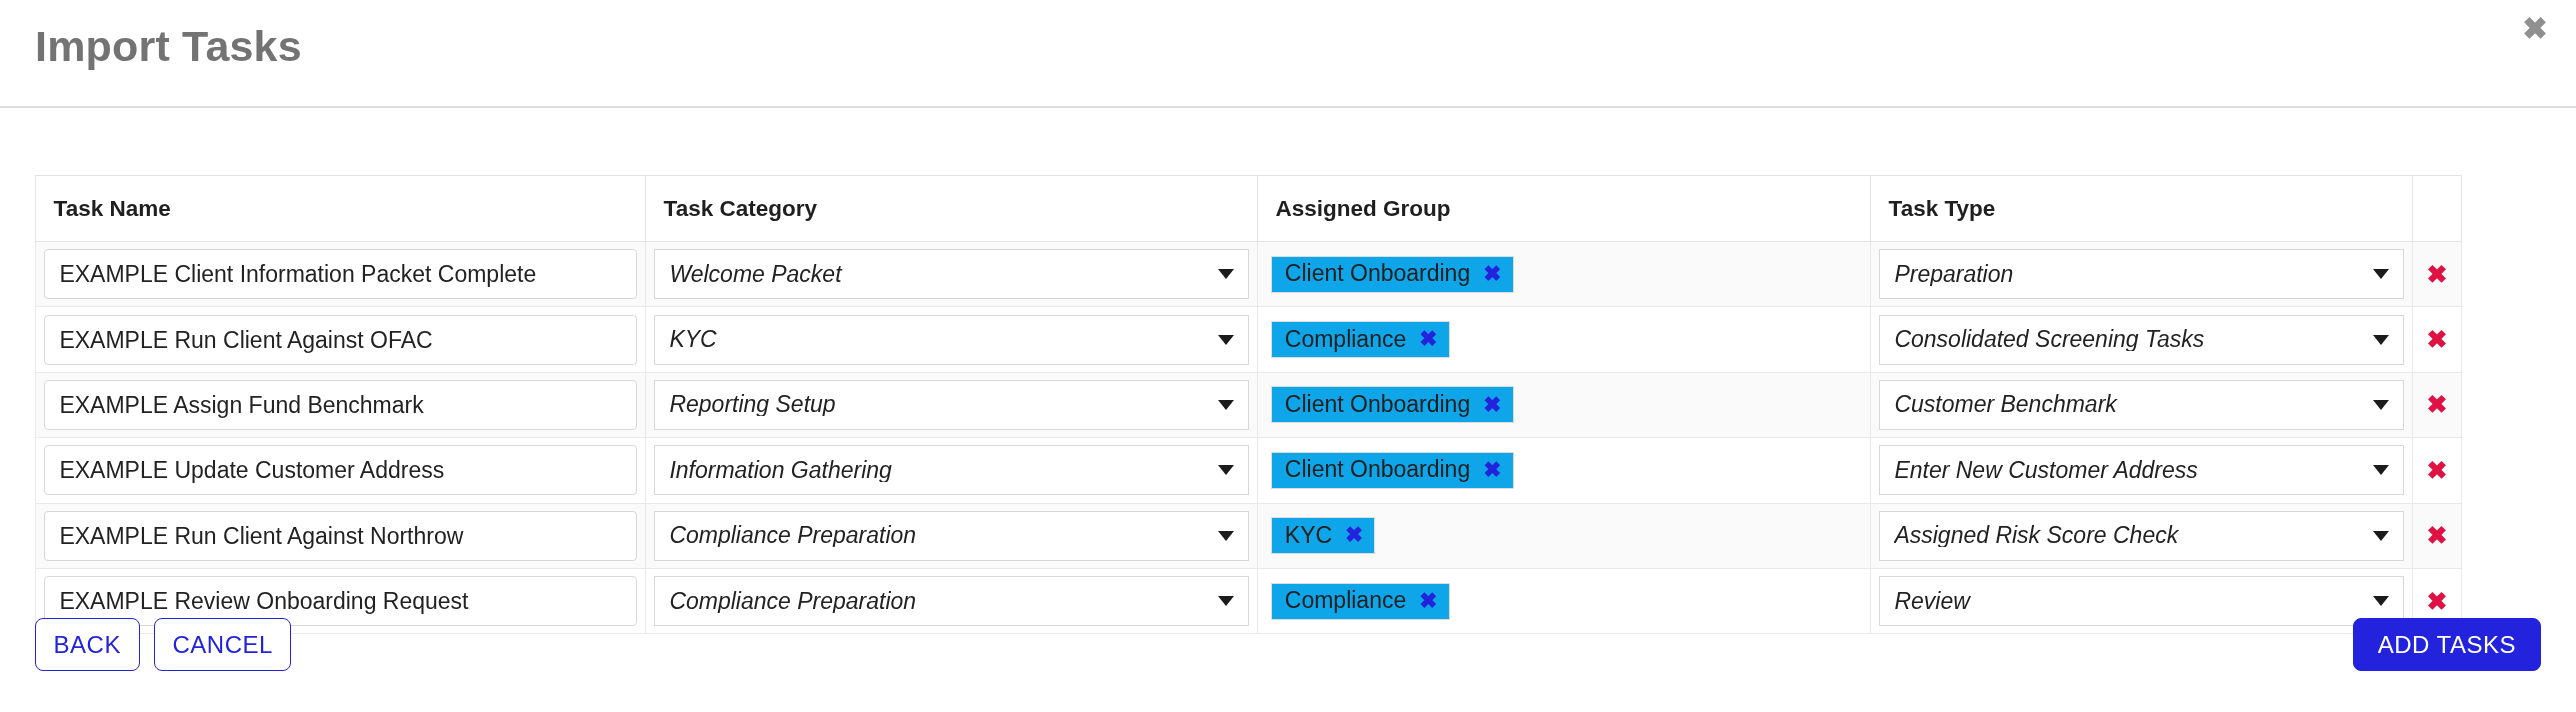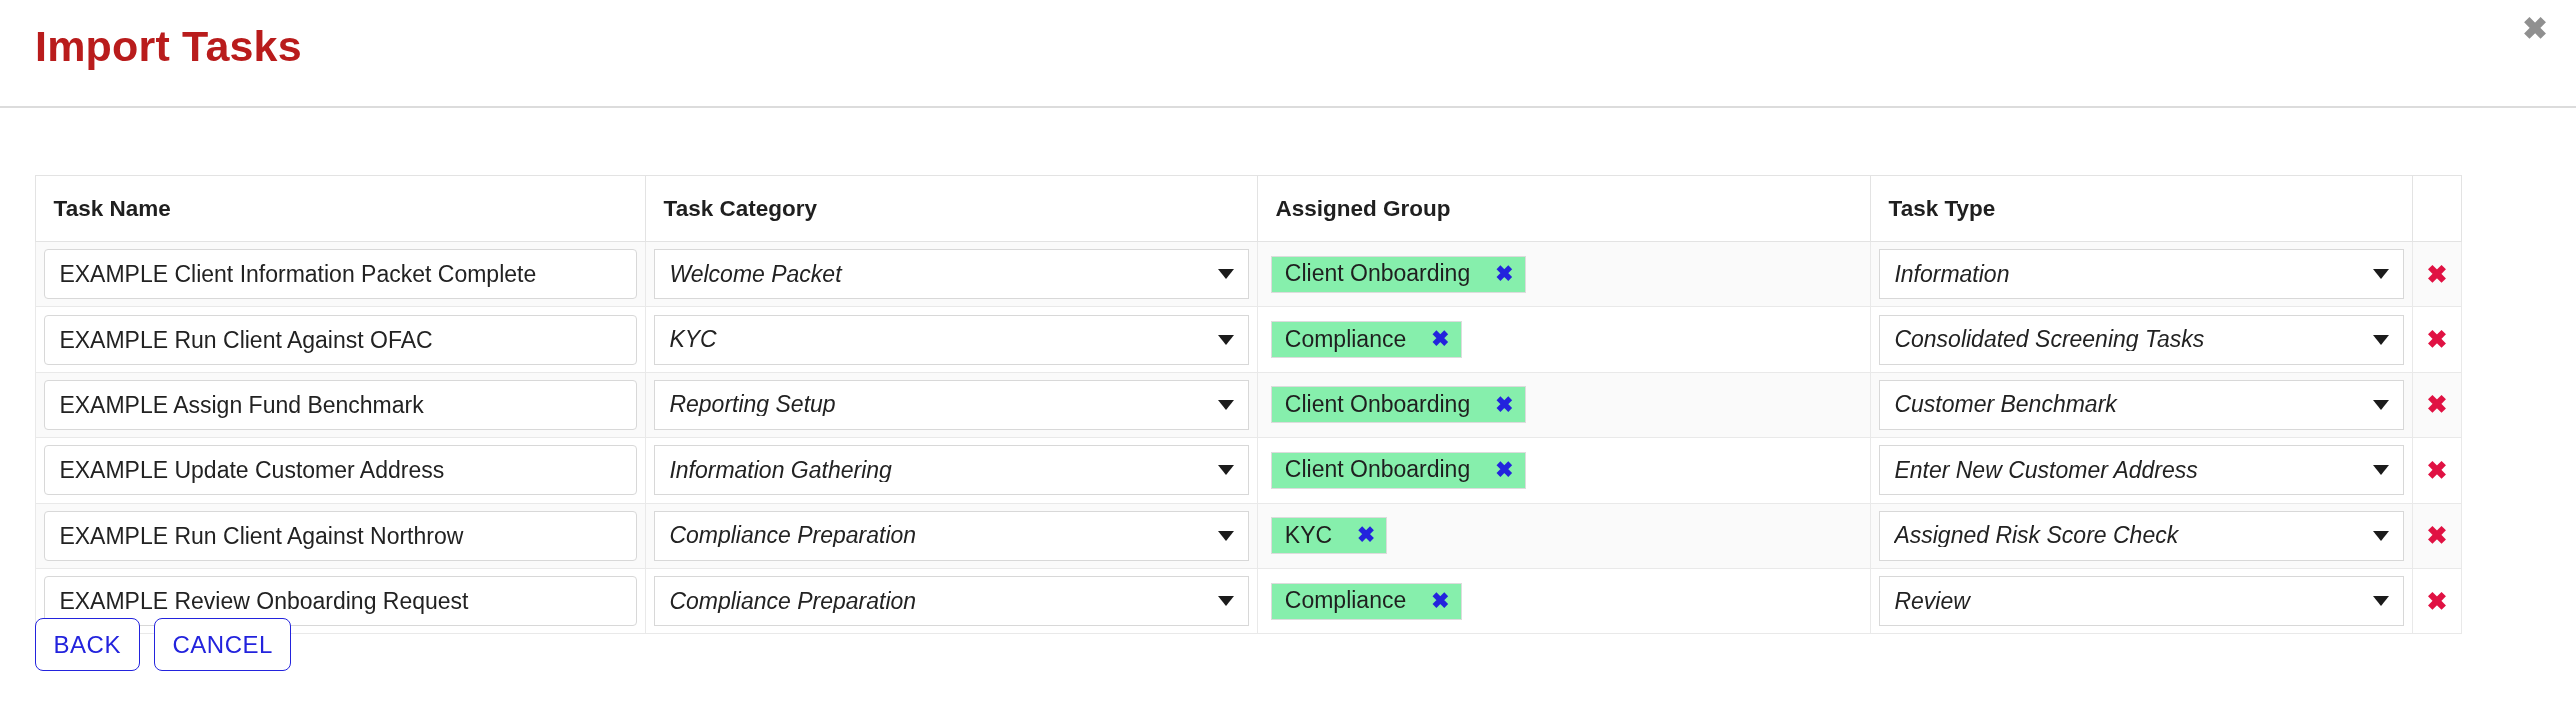--- a/index.html
+++ b/index.html
@@ -30,21 +30,21 @@
     box-sizing: border-box;
     border-bottom: 2.4px solid #dcdcdc;
   }
   .modal-title {
     position: absolute;
     left: 35px;
     top: 22.5px;
     font-size: 43px;
     font-weight: 700;
     letter-spacing: 0.2px;
-    color: #b91c1c;
+    color: #737373;
     line-height: 1.1;
     white-space: nowrap;
   }
   .close-icon {
     position: absolute;
     right: 21px;
     top: 8px;
     width: 40px;
     height: 40px;
     display: flex;
@@ -156,28 +156,27 @@
   
   .chip-wrap {
     display: flex;
     align-items: center;
     min-height: 50px;
     padding-left: 4.8px;
   }
   .chip {
     display: inline-flex;
     align-items: center;
-    background: #86efac;
+    background: #0ea5e9;
     border: 0.8px solid #dcdcdc;
     padding: 5.6px 11.2px 6.4px 13px;
     font-size: 23px;
     color: #1f1f1f;
     line-height: 1;
     white-space: nowrap;
-    gap: 12px;
   }
   .chip .chip-x-icon {
     margin-left: 13px;
     color: #2323dd;
     font-size: 21.7px;
     font-weight: 700;
     line-height: 1;
     cursor: pointer;
     user-select: none;
   }
@@ -282,21 +281,21 @@
           <td>
             <div class="chip-wrap">
               <span class="chip">
                 <span>Client Onboarding</span>
                 <span class="chip-x-icon">✖</span>
               </span>
             </div>
           </td>
           <td>
             <div class="cell-select">
-              <span class="sel-value">Information</span>
+              <span class="sel-value">Preparation</span>
               <span class="caret-down-icon"></span>
             </div>
           </td>
           <td class="td-del">
             <span class="delete-row-icon">✖</span>
           </td>
         </tr>
 
         <tr>
           <td>
@@ -445,16 +444,17 @@
 
       </tbody>
     </table>
   </div>
 
   <div class="modal-footer">
     <div class="footer-left">
       <div class="btn btn-outline">BACK</div>
       <div class="btn btn-outline">CANCEL</div>
     </div>
+    <div class="btn btn-primary">ADD TASKS</div>
   </div>
 
 </div>
 
 
 </body></html>

